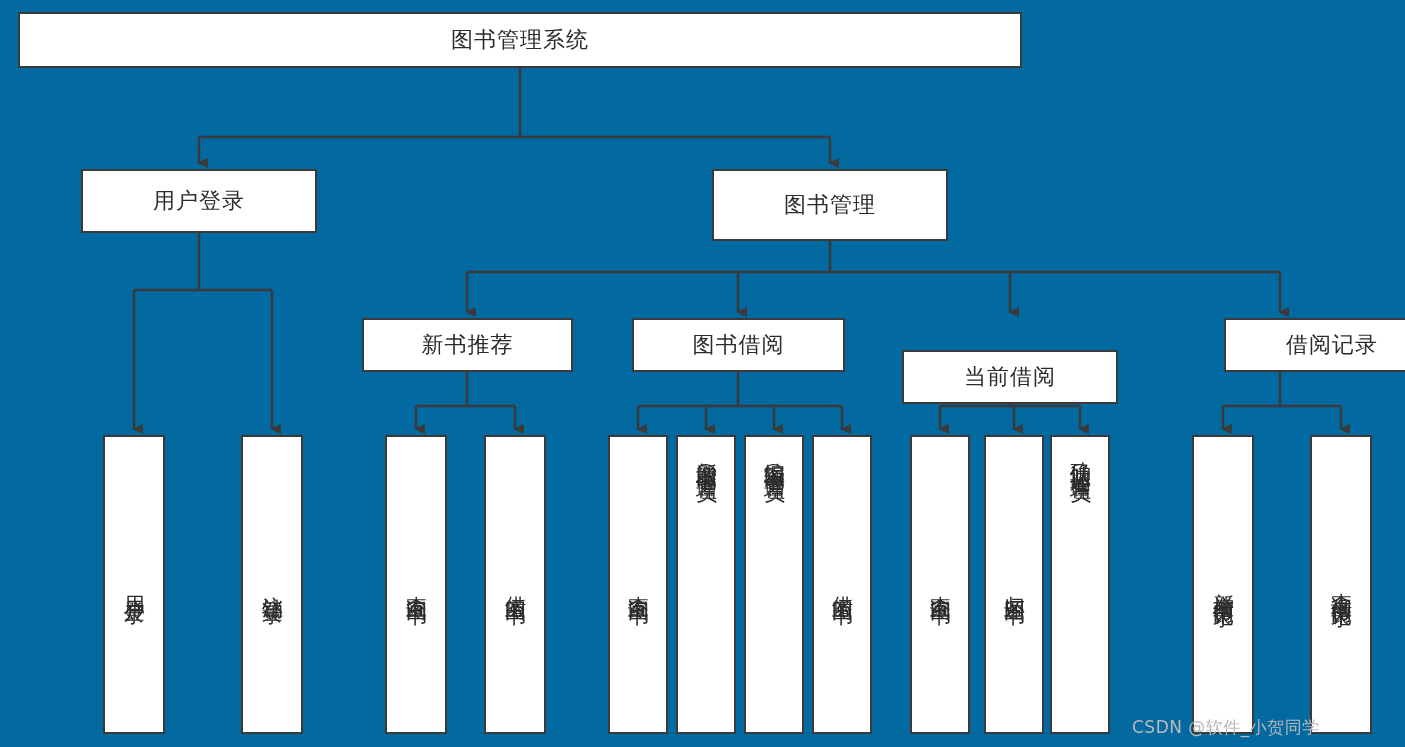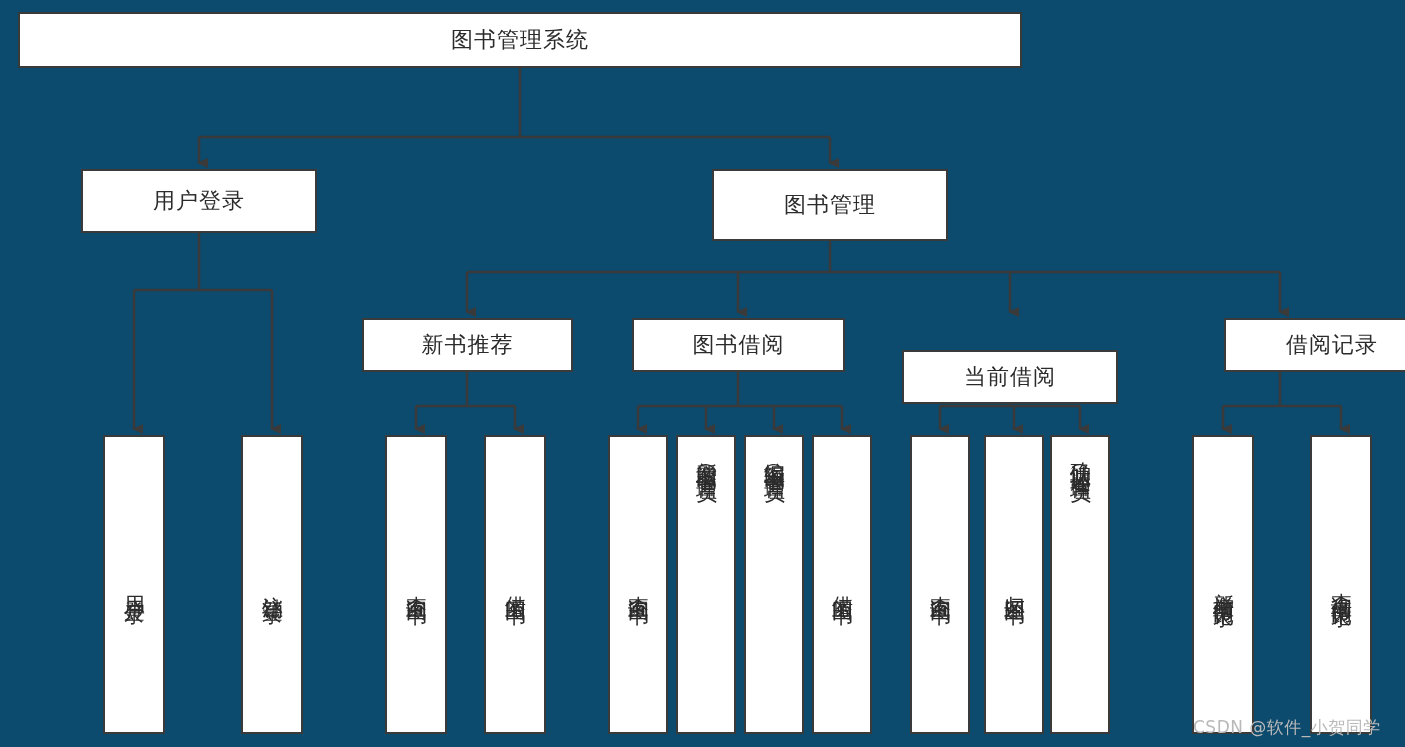--- a/index.html
+++ b/index.html
@@ -7,21 +7,21 @@
     padding: 0;
     background: #ffffff;
   }
   body {
     font-family: "DejaVu Sans", "Liberation Sans", sans-serif;
   }
   #canvas {
     position: relative;
     width: 1405px;
     height: 747px;
-    background: #0c4a6e;
+    background: #0369a1;
     overflow: hidden;
   }
   svg.edges {
     position: absolute;
     left: 0;
     top: 0;
     width: 1405px;
     height: 747px;
     pointer-events: none;
   }
@@ -178,15 +178,15 @@
   <div class="node vertical" id="node-leaf-10" style="left: 1050px; top: 435px; width: 60px; height: 299px;">
     <span class="label">确认归还（管理员）</span>
   </div>
   <div class="node vertical centered" id="node-leaf-11" style="left: 1192px; top: 435px; width: 62px; height: 299px;">
     <span class="label">新增借阅记录</span>
   </div>
   <div class="node vertical centered" id="node-leaf-12" style="left: 1310px; top: 435px; width: 62px; height: 299px;">
     <span class="label">查询借阅记录</span>
   </div>
 
-  <div class="watermark" id="watermark" style="left: 1193px; top: 716px; color: rgb(185, 185, 185);">CSDN @软件_小贺同学</div>
+  <div class="watermark" id="watermark" style="left: 1132px; top: 716px; color: rgb(185, 185, 185);">CSDN @软件_小贺同学</div>
 
 </div>
 
 </body></html>

